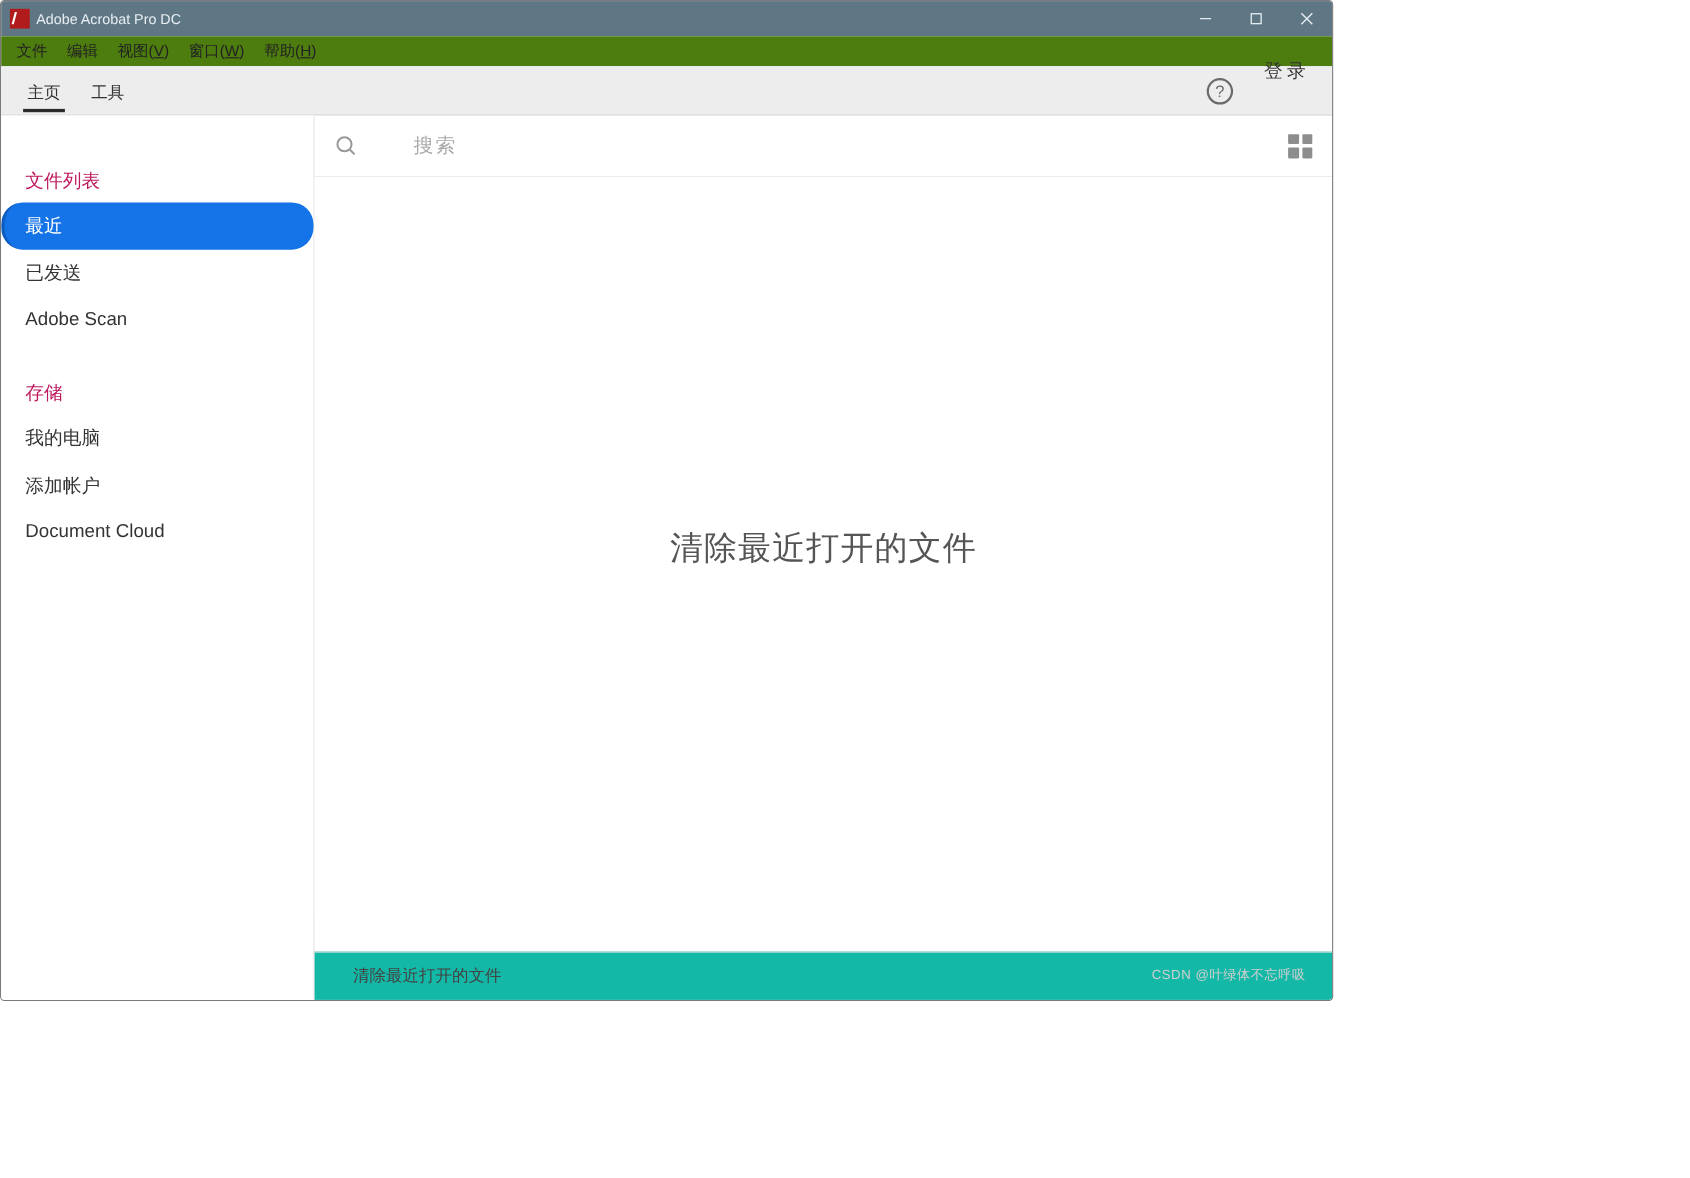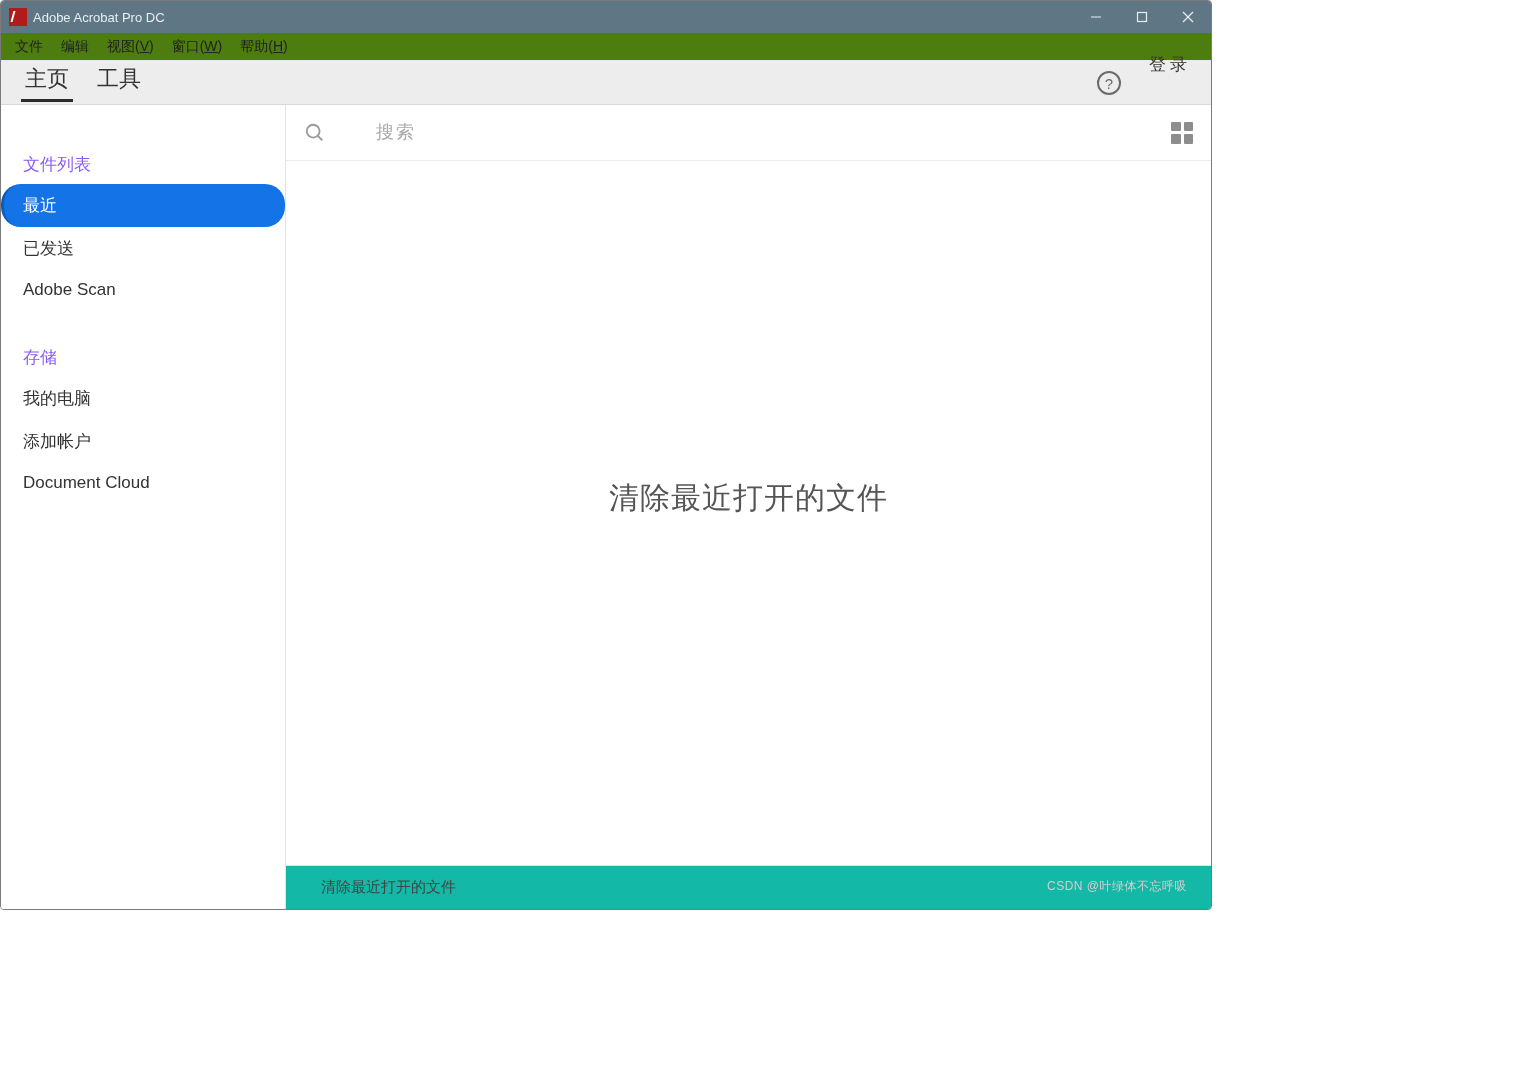--- a/index.html
+++ b/index.html
@@ -12,29 +12,29 @@
   .titlebar .title { flex: 0 0 auto; color:#e8eef2;}
   .titlebar .spacer { flex: 1 1 auto; }
   .win-btn { width: 46px; height: 32px; display:flex; align-items:center; justify-content:center; color:#e6edf1;}
   .win-btn svg { stroke:#e6edf1; }
   
   .menubar { height: 28px; background:#4d7c0f; display:flex; align-items:center; padding: 0 6px; gap: 2px; font-size:14px; border-bottom:1px solid #e9e9e9;}
   .menu-item { padding: 2px 8px; color:#222;}
   .underline { text-decoration: underline; }
   
   .tabsbar { height: 44px; background:#ededed; border-bottom:1px solid #d9d9d9; display:flex; align-items:flex-end; padding: 0 10px;}
-  .tab { font-size:22px; color:#333; padding: 8px 14px 10px; position:relative; }
+  .tab { font-size:15px; color:#333; padding: 8px 14px 10px; position:relative; }
   .tab.active::after { content:""; position:absolute; left:10px; right:10px; bottom:2px; height:3px; background:#2b2b2b;}
   .tabsbar .spacer { flex:1; }
   .help-icon { width:24px; height:24px; border:2px solid #6b6b6b; border-radius:50%; display:flex; align-items:center; justify-content:center; color:#6b6b6b; font-size:15px; margin-right:18px; margin-bottom:9px;}
   .login { font-size:17px; color:#333; padding:0 10px 28px; letter-spacing:4px;}
   
   .body { flex:1; display:flex; min-height:0;}
   .sidebar { width: 285px; border-right:1px solid #e3e3e3; background:#fff; padding-top: 40px; }
-  .side-section-title { font-size:17px; color:#8b5cf6; padding: 8px 22px 8px; font-weight:500;}
+  .side-section-title { font-size:17px; color:#be185d; padding: 8px 22px 8px; font-weight:500;}
   .side-item { font-size:17px; color:#333; padding: 10px 22px; border-radius: 20px; }
   .side-item.active { background:#1473e6; color:#fff; border-left:3px solid #0d5bbf; padding-left:19px;}
   .side-gap { height: 28px; }
   
   .main { flex:1; display:flex; flex-direction:column; min-width:0;}
   .searchbar { height:56px; border-bottom:1px solid #ececec; display:flex; align-items:center; padding: 0 18px;}
   .search-icon { width:22px; height:22px; margin-right:14px; color:#989898;}
   .search-input { flex:1; border:none; outline:none; font-size:18px; color:#333; background:transparent;margin-left:36px;}
   .search-input::placeholder { color:#a9a9a9; letter-spacing:2px;}
   .grid-icon { width:22px; height:22px; display:grid; grid-template-columns:1fr 1fr; grid-template-rows:1fr 1fr; gap:3px;}

